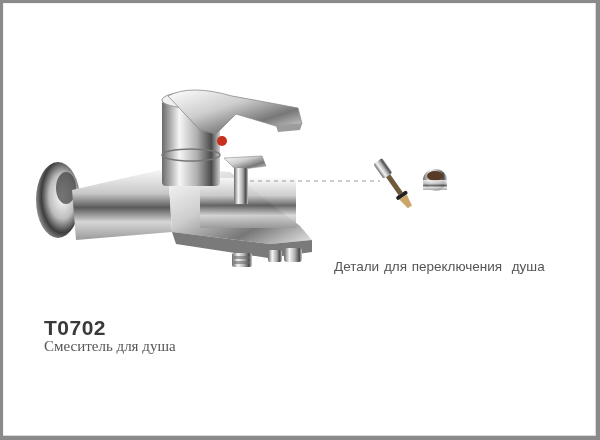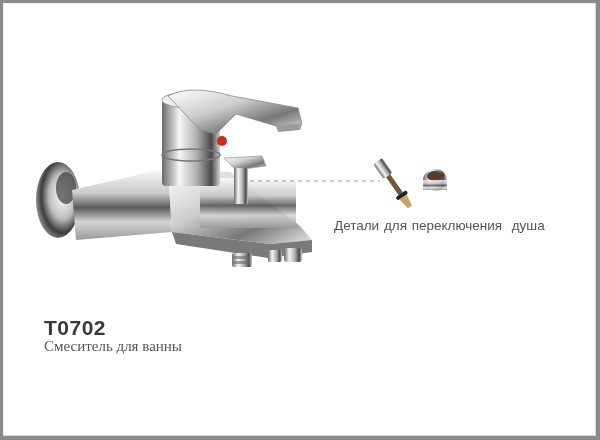--- a/index.html
+++ b/index.html
@@ -106,14 +106,14 @@
       <rect x="388" y="196" width="13" height="4" rx="2" fill="#222"></rect>
       <path d="M390 200 L399 200 L397 212 L392 212 Z" fill="#caa66a"></path>
     </g>
     <ellipse cx="435" cy="180" rx="12" ry="11" fill="url(#chromeH)"></ellipse>
     <ellipse cx="435" cy="176" rx="8" ry="5" fill="#5a3a28"></ellipse>
     <rect x="423" y="180" width="24" height="10" fill="url(#chromeV)" opacity="0.8"></rect>
   </g>
 </svg>
 
 <div class="code">T0702</div>
-<div class="desc">Смеситель для ванны</div>
-<div class="parts-label" style="white-space:pre;">Детали для переключения  душа</div>
+<div class="desc">Смеситель для душа</div>
+<div class="parts-label" style="white-space:pre;margin-top:41px;">Детали для переключения  душа</div>
 
 </body></html>

